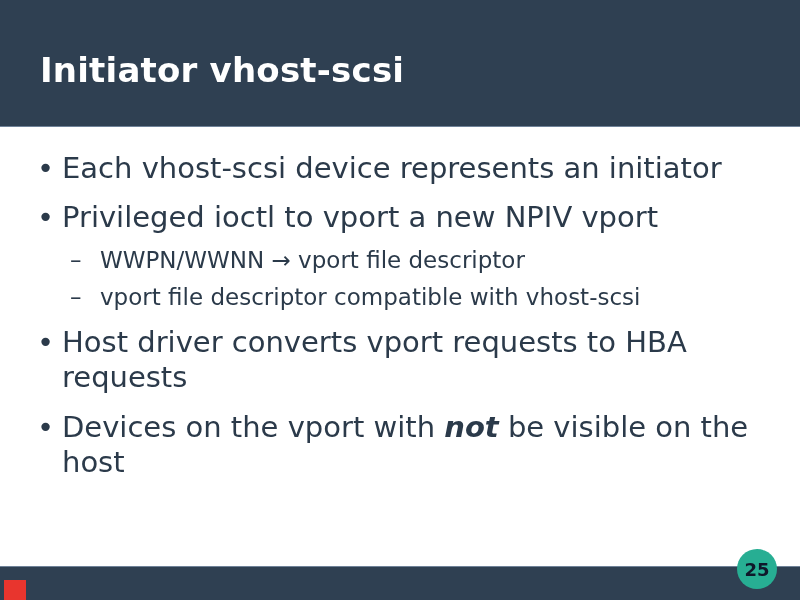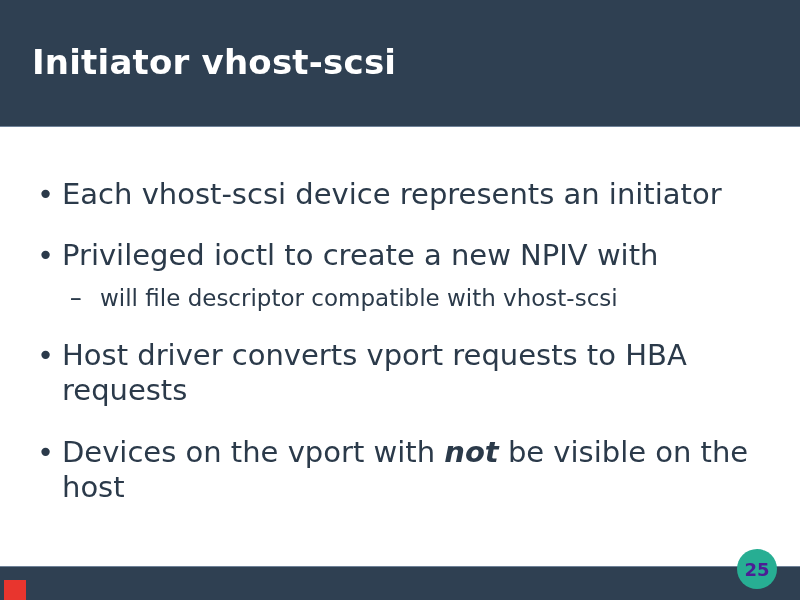--- a/index.html
+++ b/index.html
@@ -27,21 +27,21 @@
     width: 800px;
     height: 127px;
     background: #2f4052;
     border-bottom: 1px solid #6f8298;
     box-sizing: border-box;
   }
   .slide-title {
     position: absolute;
     left: 28px;
     top: 38px;
-    margin: 4px;
+    margin: 12px;
     font-family: "DejaVu Sans", sans-serif;
     font-size: 34px;
     font-weight: bold;
     letter-spacing: 0.2px;
     color: #ffffff;
     white-space: nowrap;
   }
 
   
   .slide-body {
@@ -75,21 +75,20 @@
   .bullet > .marker {
     position: absolute;
     left: 9px;
     top: 0;
     font-size: 29px;
     line-height: 1.22;
     color: #2b3a4a;
   }
   .bullet > .bullet-text {
     display: block;
-    margin-top: 26px;
   }
   .bullet-text em {
     font-style: italic;
     font-weight: bold;
   }
 
   
   .sub-list {
     list-style: none;
     margin: 10px 0 14px 0;
@@ -142,21 +141,21 @@
 
   
   .page-badge {
     position: absolute;
     left: 737px;
     top: 549px;
     width: 40px;
     height: 40px;
     border-radius: 50%;
     background: #27ae93;
-    color: #4c1d95;
+    color: #0f172a;
     font-size: 18px;
     font-weight: bold;
     display: flex;
     align-items: center;
     justify-content: center;
     z-index: 5;
   }
 </style>
 </head>
 <body>
@@ -170,29 +169,30 @@
   <div class="slide-body">
     <ul class="bullet-list">
 
       <li class="bullet">
         <span class="marker">•</span>
         <span class="bullet-text">Each vhost-scsi device represents an initiator</span>
       </li>
 
       <li class="bullet">
         <span class="marker">•</span>
-        <span class="bullet-text">Privileged ioctl to create a new NPIV with</span>
+        <span class="bullet-text">Privileged ioctl to vport a new NPIV vport</span>
 
         <ul class="sub-list">
           <li class="sub-bullet">
             <span class="marker">–</span>
+            <span class="sub-bullet-text">WWPN/WWNN → vport file descriptor</span>
           </li>
           <li class="sub-bullet">
             <span class="marker">–</span>
-            <span class="sub-bullet-text">will file descriptor compatible with vhost-scsi</span>
+            <span class="sub-bullet-text">vport file descriptor compatible with vhost-scsi</span>
           </li>
         </ul>
       </li>
 
       <li class="bullet">
         <span class="marker">•</span>
         <span class="bullet-text">Host driver converts vport requests to HBA requests</span>
       </li>
 
       <li class="bullet">

